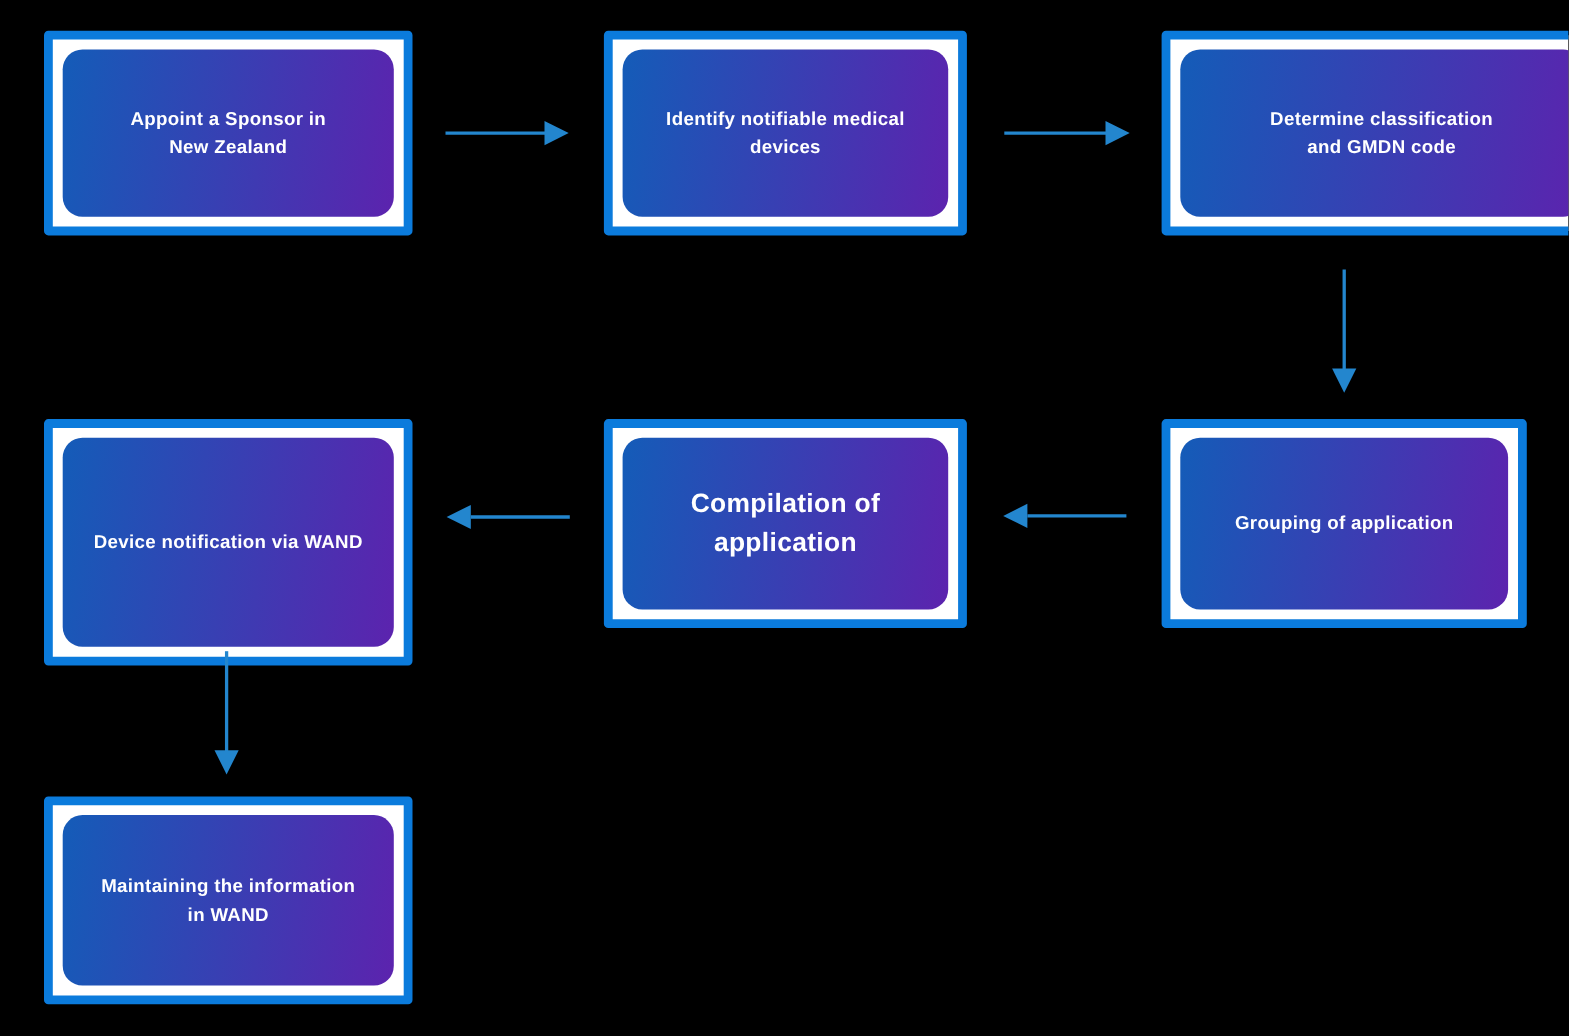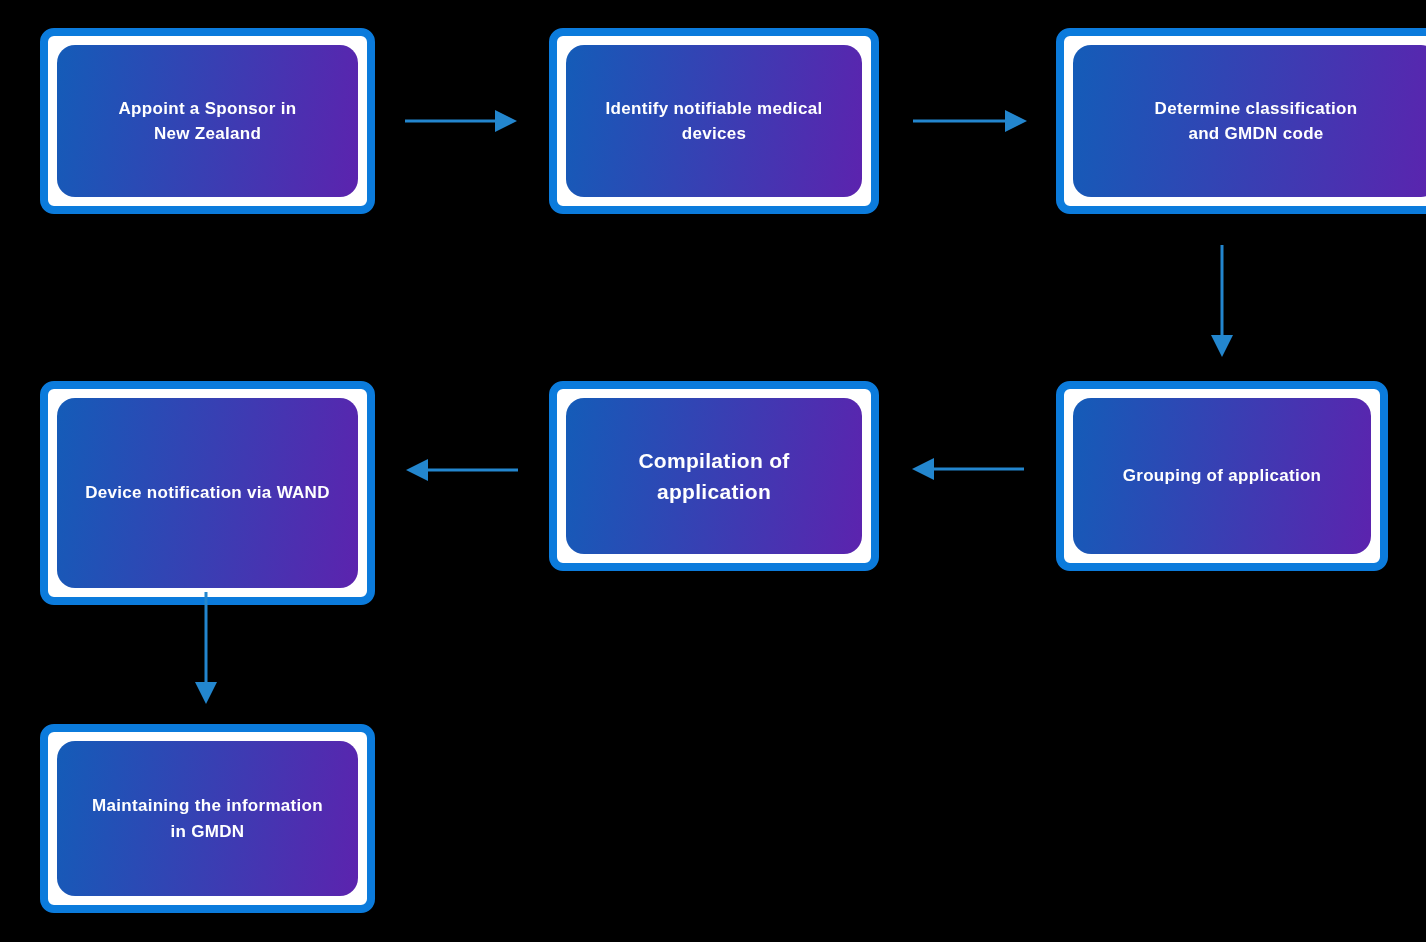--- a/index.html
+++ b/index.html
@@ -20,42 +20,42 @@
     position: relative;
     width: 1426px;
     height: 942px;
     background: var(--background);
     overflow: hidden;
   }
   .node {
     position: absolute;
     background: var(--box-ring);
     border: 8px solid var(--box-border);
-    border-radius: 14px;
+    border-radius: 4px;
     padding: 9px;
     display: flex;
     justify-content: center;
   }
   .node-inner {
     flex: 1;
     background: linear-gradient(98deg, var(--gradient-start), var(--gradient-end));
     border-radius: 18px;
     display: flex;
     align-items: center;
     justify-content: center;
     text-align: center;
     color: var(--text);
     font-weight: 700;
     font-size: 17px;
     line-height: 1.5;
     letter-spacing: 0.3px;
     white-space: pre-line;
     padding: 0 18px;
   }
-  .node-lg .node-inner { font-size: 21px; }
+  .node-lg .node-inner { font-size: 24px; }
   .arrow { position: absolute; overflow: visible; }
   .arrow line { stroke: var(--arrow); stroke-width: 3; }
   .arrow polygon { fill: var(--arrow); }
 </style>
 </head>
 <body>
 
 <div class="canvas">
 
   <div class="node" style="left:40px; top:28px; width:335px; height:186px">
@@ -80,21 +80,21 @@
   <div class="node node-lg" style="left:549px; top:381px; width:330px; height:190px">
     <div class="node-inner">Compilation of application</div>
   </div>
 
   <div class="node" style="left:40px; top:381px; width:335px; height:224px">
     <div class="node-inner">Device notification via WAND</div>
   </div>
 
   <div class="node" style="left:40px; top:724px; width:335px; height:189px">
     <div class="node-inner">Maintaining the information
-in GMDN</div>
+in WAND</div>
   </div>
 
   <svg class="arrow" style="left:403px; top:106px" width="115" height="30">
     <line x1="2" y1="15" x2="93" y2="15"></line>
     <polygon points="92,4 92,26 114,15"></polygon>
   </svg>
 
   <svg class="arrow" style="left:911px; top:106px" width="118" height="30">
     <line x1="2" y1="15" x2="95" y2="15"></line>
     <polygon points="94,4 94,26 116,15"></polygon>

